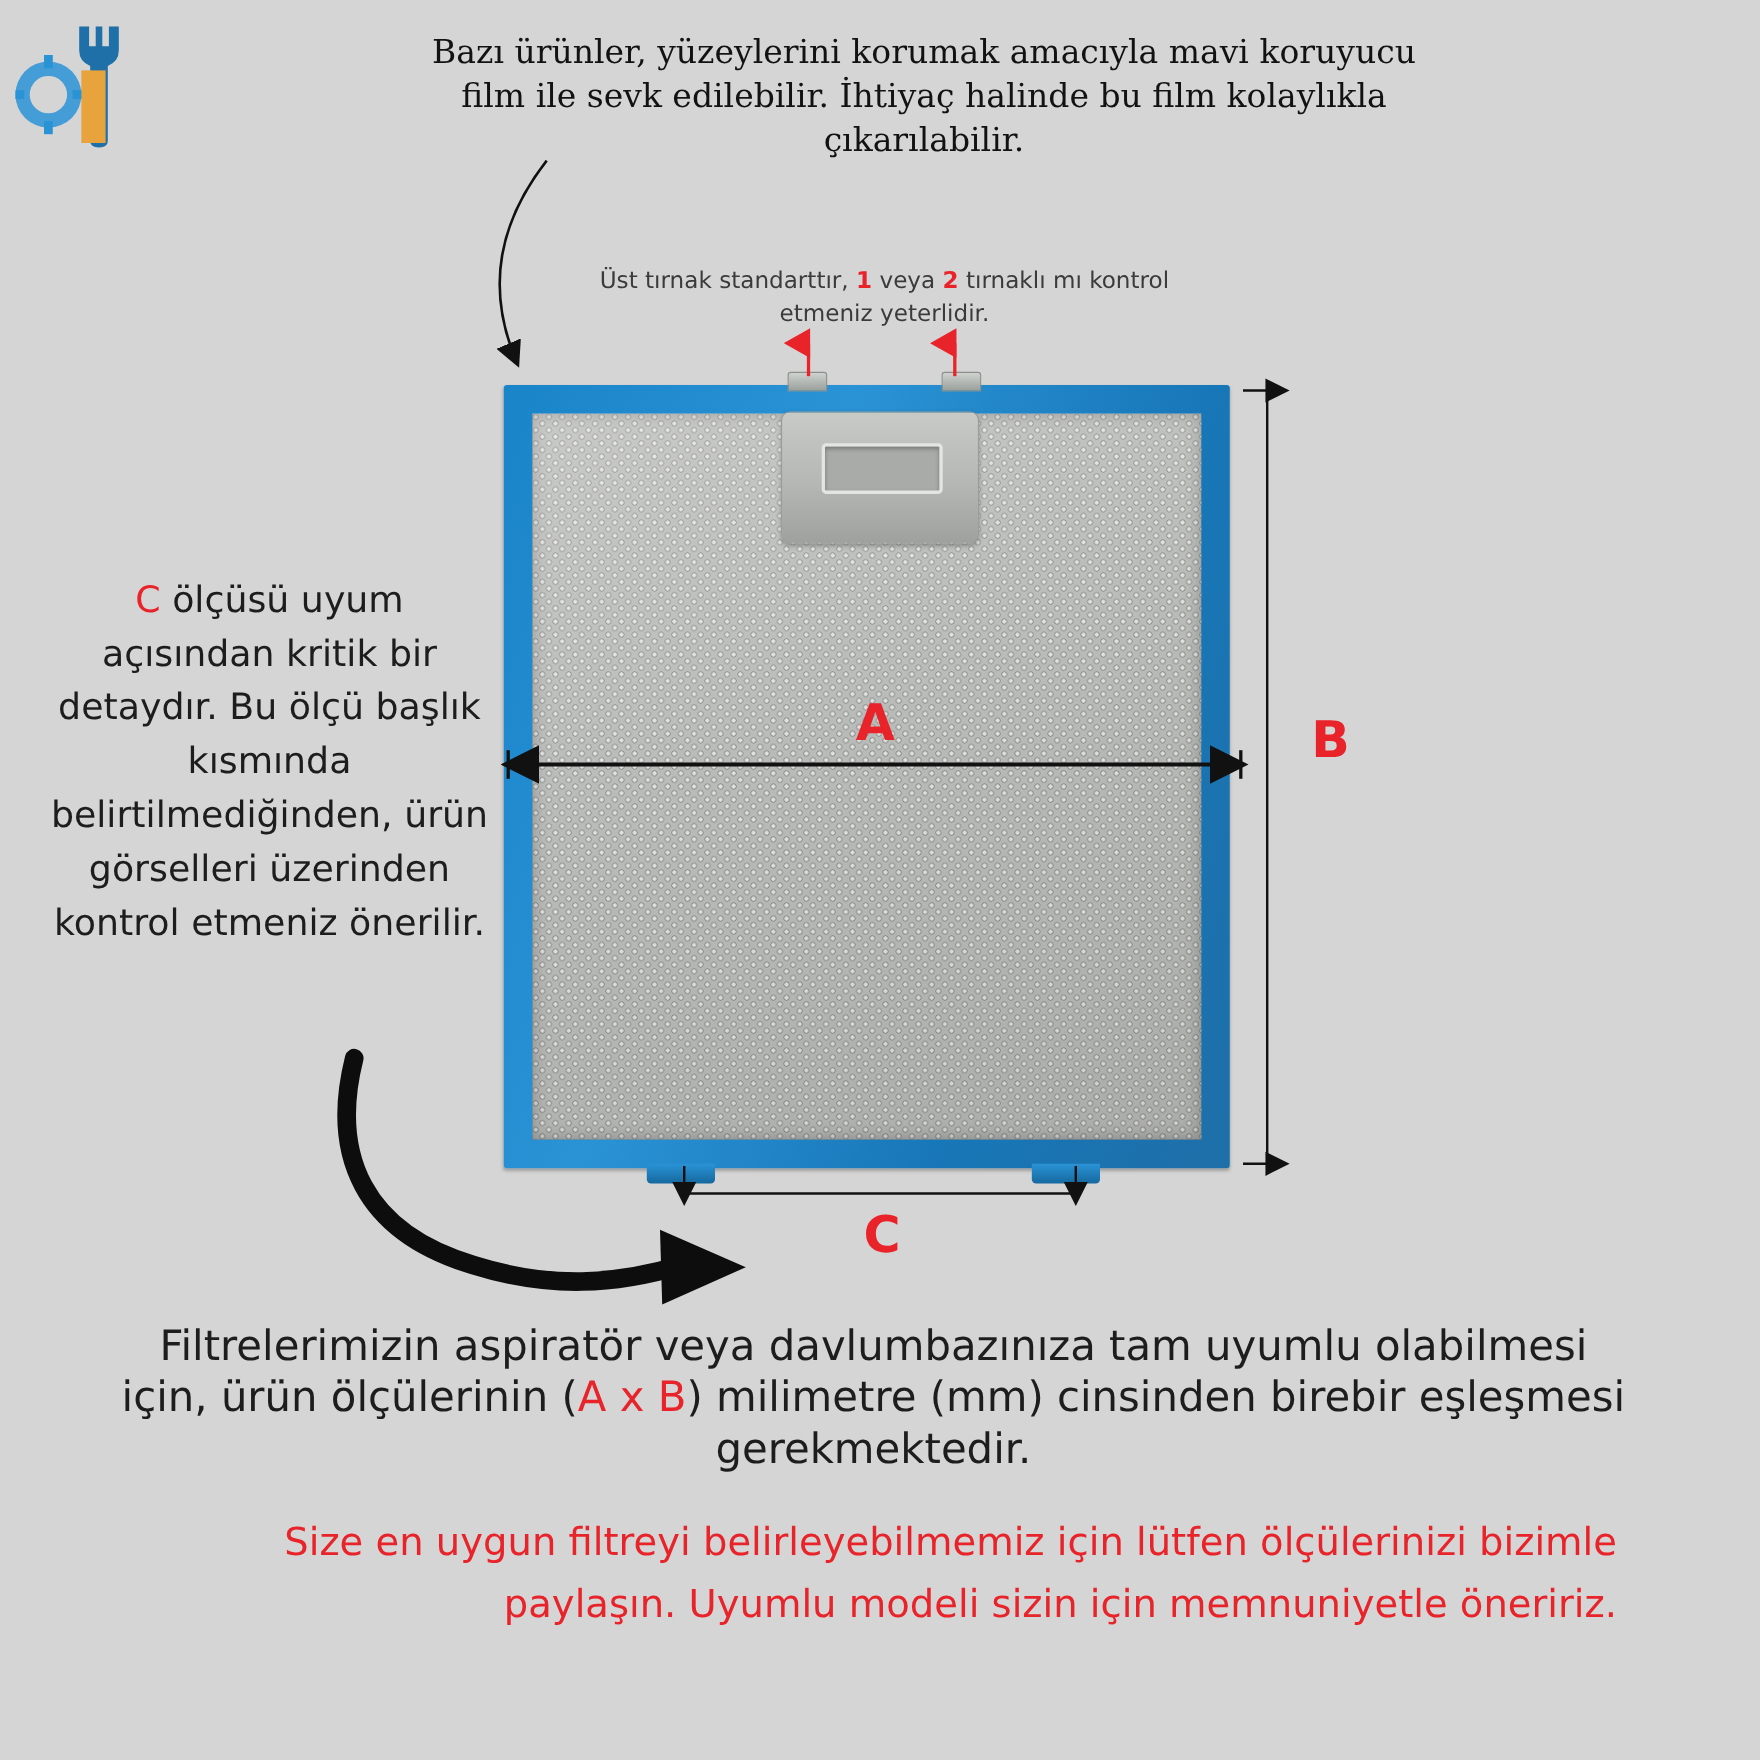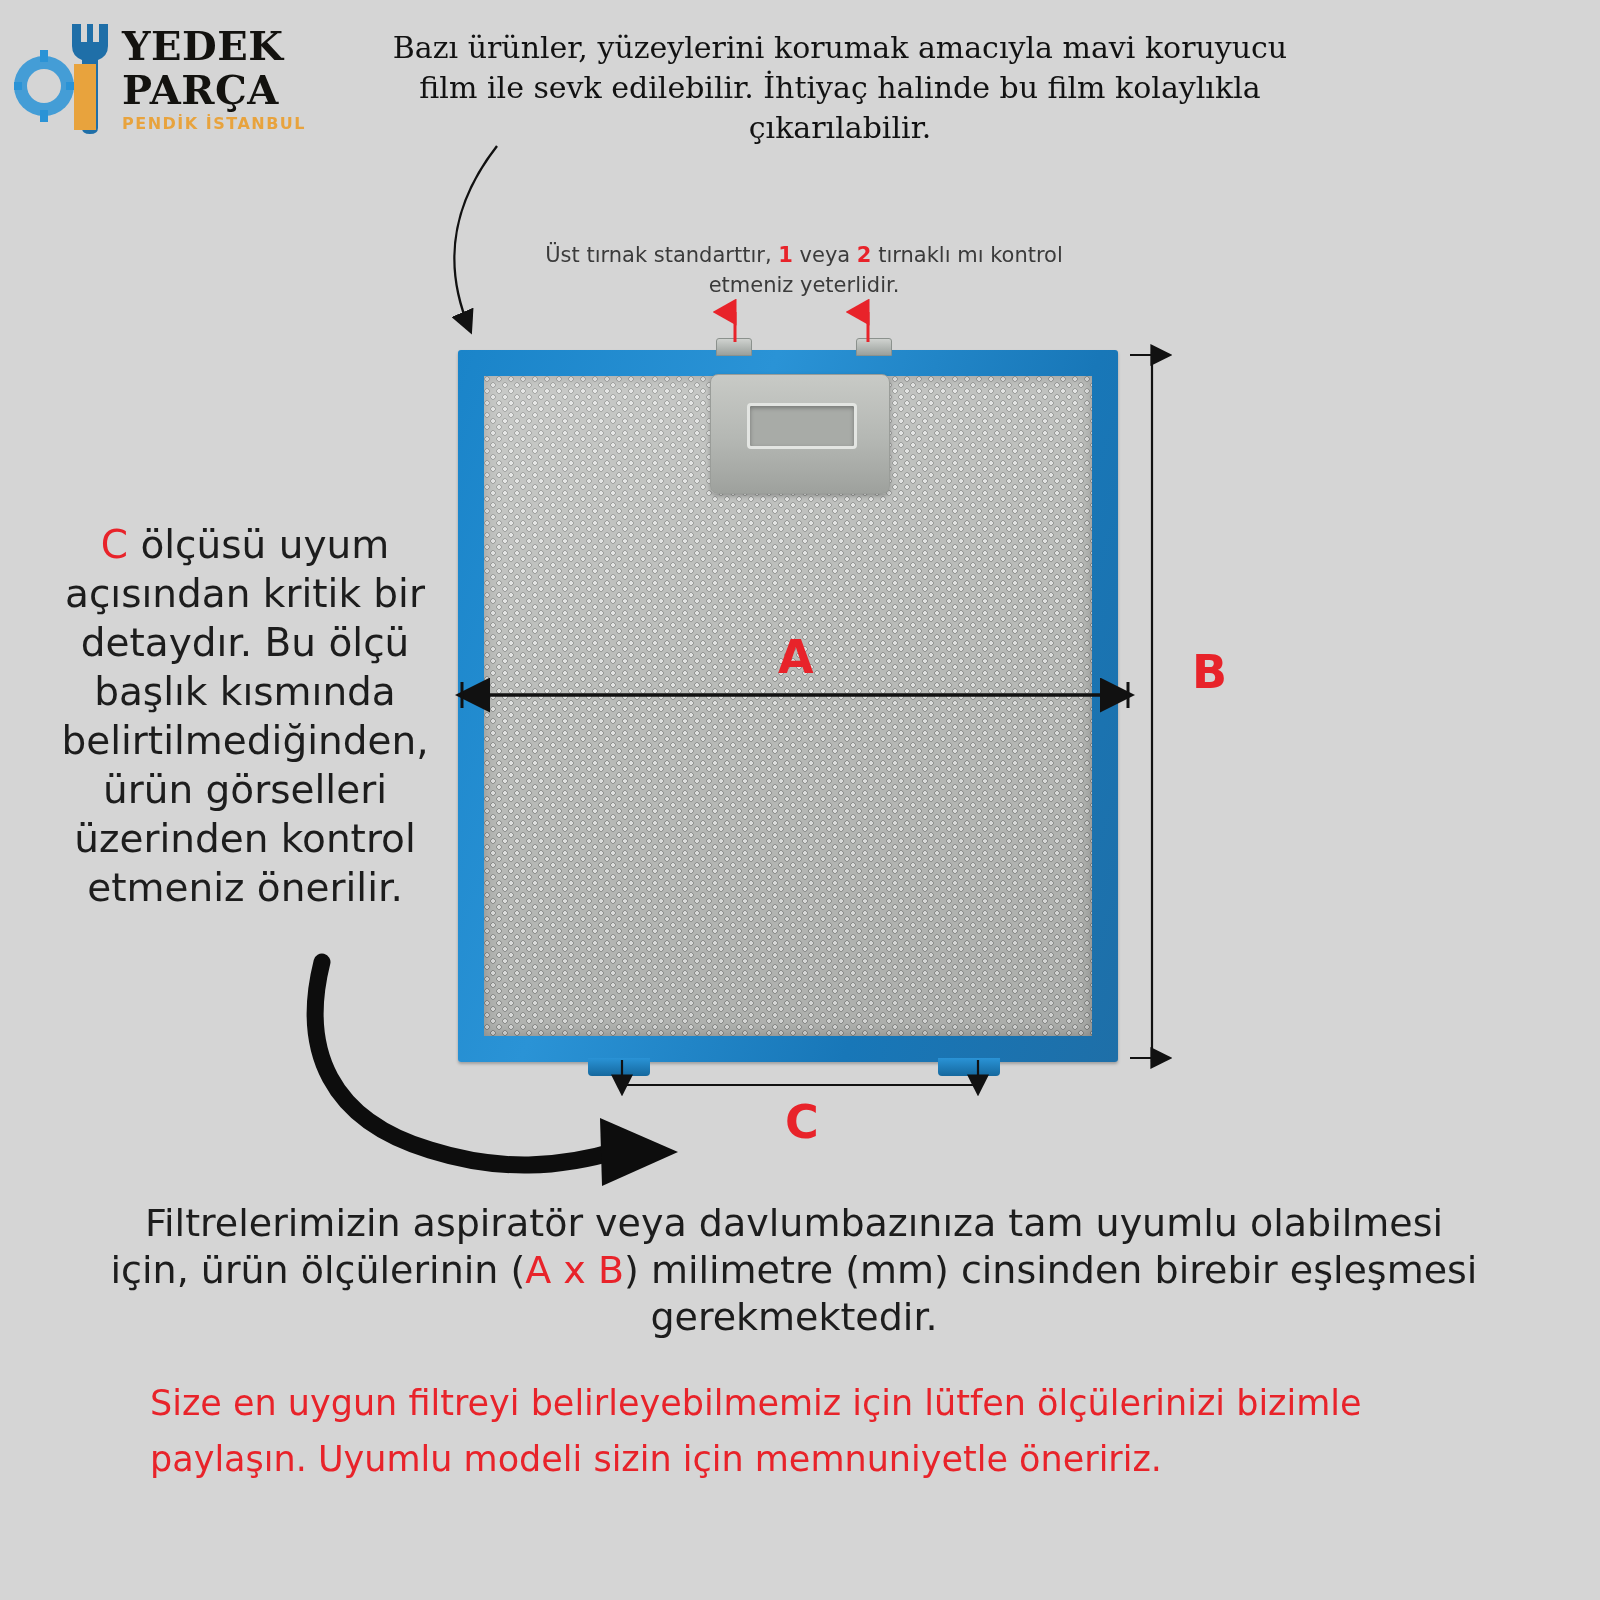--- a/index.html
+++ b/index.html
@@ -83,21 +83,21 @@
     font-weight: bold;
   }
 
   
   #left-para {
     position: absolute;
     left: 45px;
     top: 520px;
     width: 400px;
     text-align: center;
-    font-size: 39px;
+    font-size: 33px;
     line-height: 49px;
     color: #1d1d1d;
   }
   #left-para .red {
     color: #e8232a;
   }
 
   
   #filter {
     position: absolute;
@@ -225,21 +225,21 @@
     line-height: 47px;
     color: #1d1d1d;
   }
   #bottom-para .red { color: #e8232a; }
 
   #bottom-red {
     position: absolute;
     left: 150px;
     top: 1375px;
     width: 1320px;
-    text-align: left;
+    text-align: right;
     font-size: 35px;
     line-height: 56px;
     color: #e8232a;
   }
 </style>
 </head>
 <body>
 
 <div id="logo">
   <div class="mark">
@@ -249,25 +249,20 @@
       <g fill="#2a93d6">
         <rect x="26" y="34" width="8" height="12"></rect>
         <rect x="26" y="94" width="8" height="12"></rect>
         <rect x="-4" y="66" width="12" height="8"></rect>
         <rect x="52" y="66" width="12" height="8"></rect>
       </g>
       <path d="M58 8 L58 30 Q58 40 68 44 L68 112 Q68 118 76 118 Q84 118 84 112 L84 44 Q94 40 94 30 L94 8 L85 8 L85 26 L79 26 L79 8 L73 8 L73 26 L67 26 L67 8 Z" fill="#1f6fa8"></path>
       <rect x="60" y="48" width="22" height="66" fill="#e8a33d"></rect>
     </svg>
   </div>
-  <div class="logo-text">
-    <div class="logo-l1">YEDEK</div>
-    <div class="logo-l2">PARÇA</div>
-    <div class="logo-sub">PENDİK İSTANBUL</div>
-  </div>
 </div>
 
 <div id="top-heading">Bazı ürünler, yüzeylerini korumak amacıyla mavi koruyucu film ile sevk edilebilir. İhtiyaç halinde bu film kolaylıkla çıkarılabilir.</div>
 
 <div id="tirnak-note">
   <span>Üst tırnak standarttır, </span><span class="red">1</span><span> veya </span><span class="red">2</span><span> tırnaklı mı kontrol etmeniz yeterlidir.</span>
 </div>
 
 <div id="left-para">
   <span class="red">C</span><span> ölçüsü uyum açısından kritik bir detaydır. Bu ölçü başlık kısmında belirtilmediğinden, ürün görselleri üzerinden kontrol etmeniz önerilir.</span>

